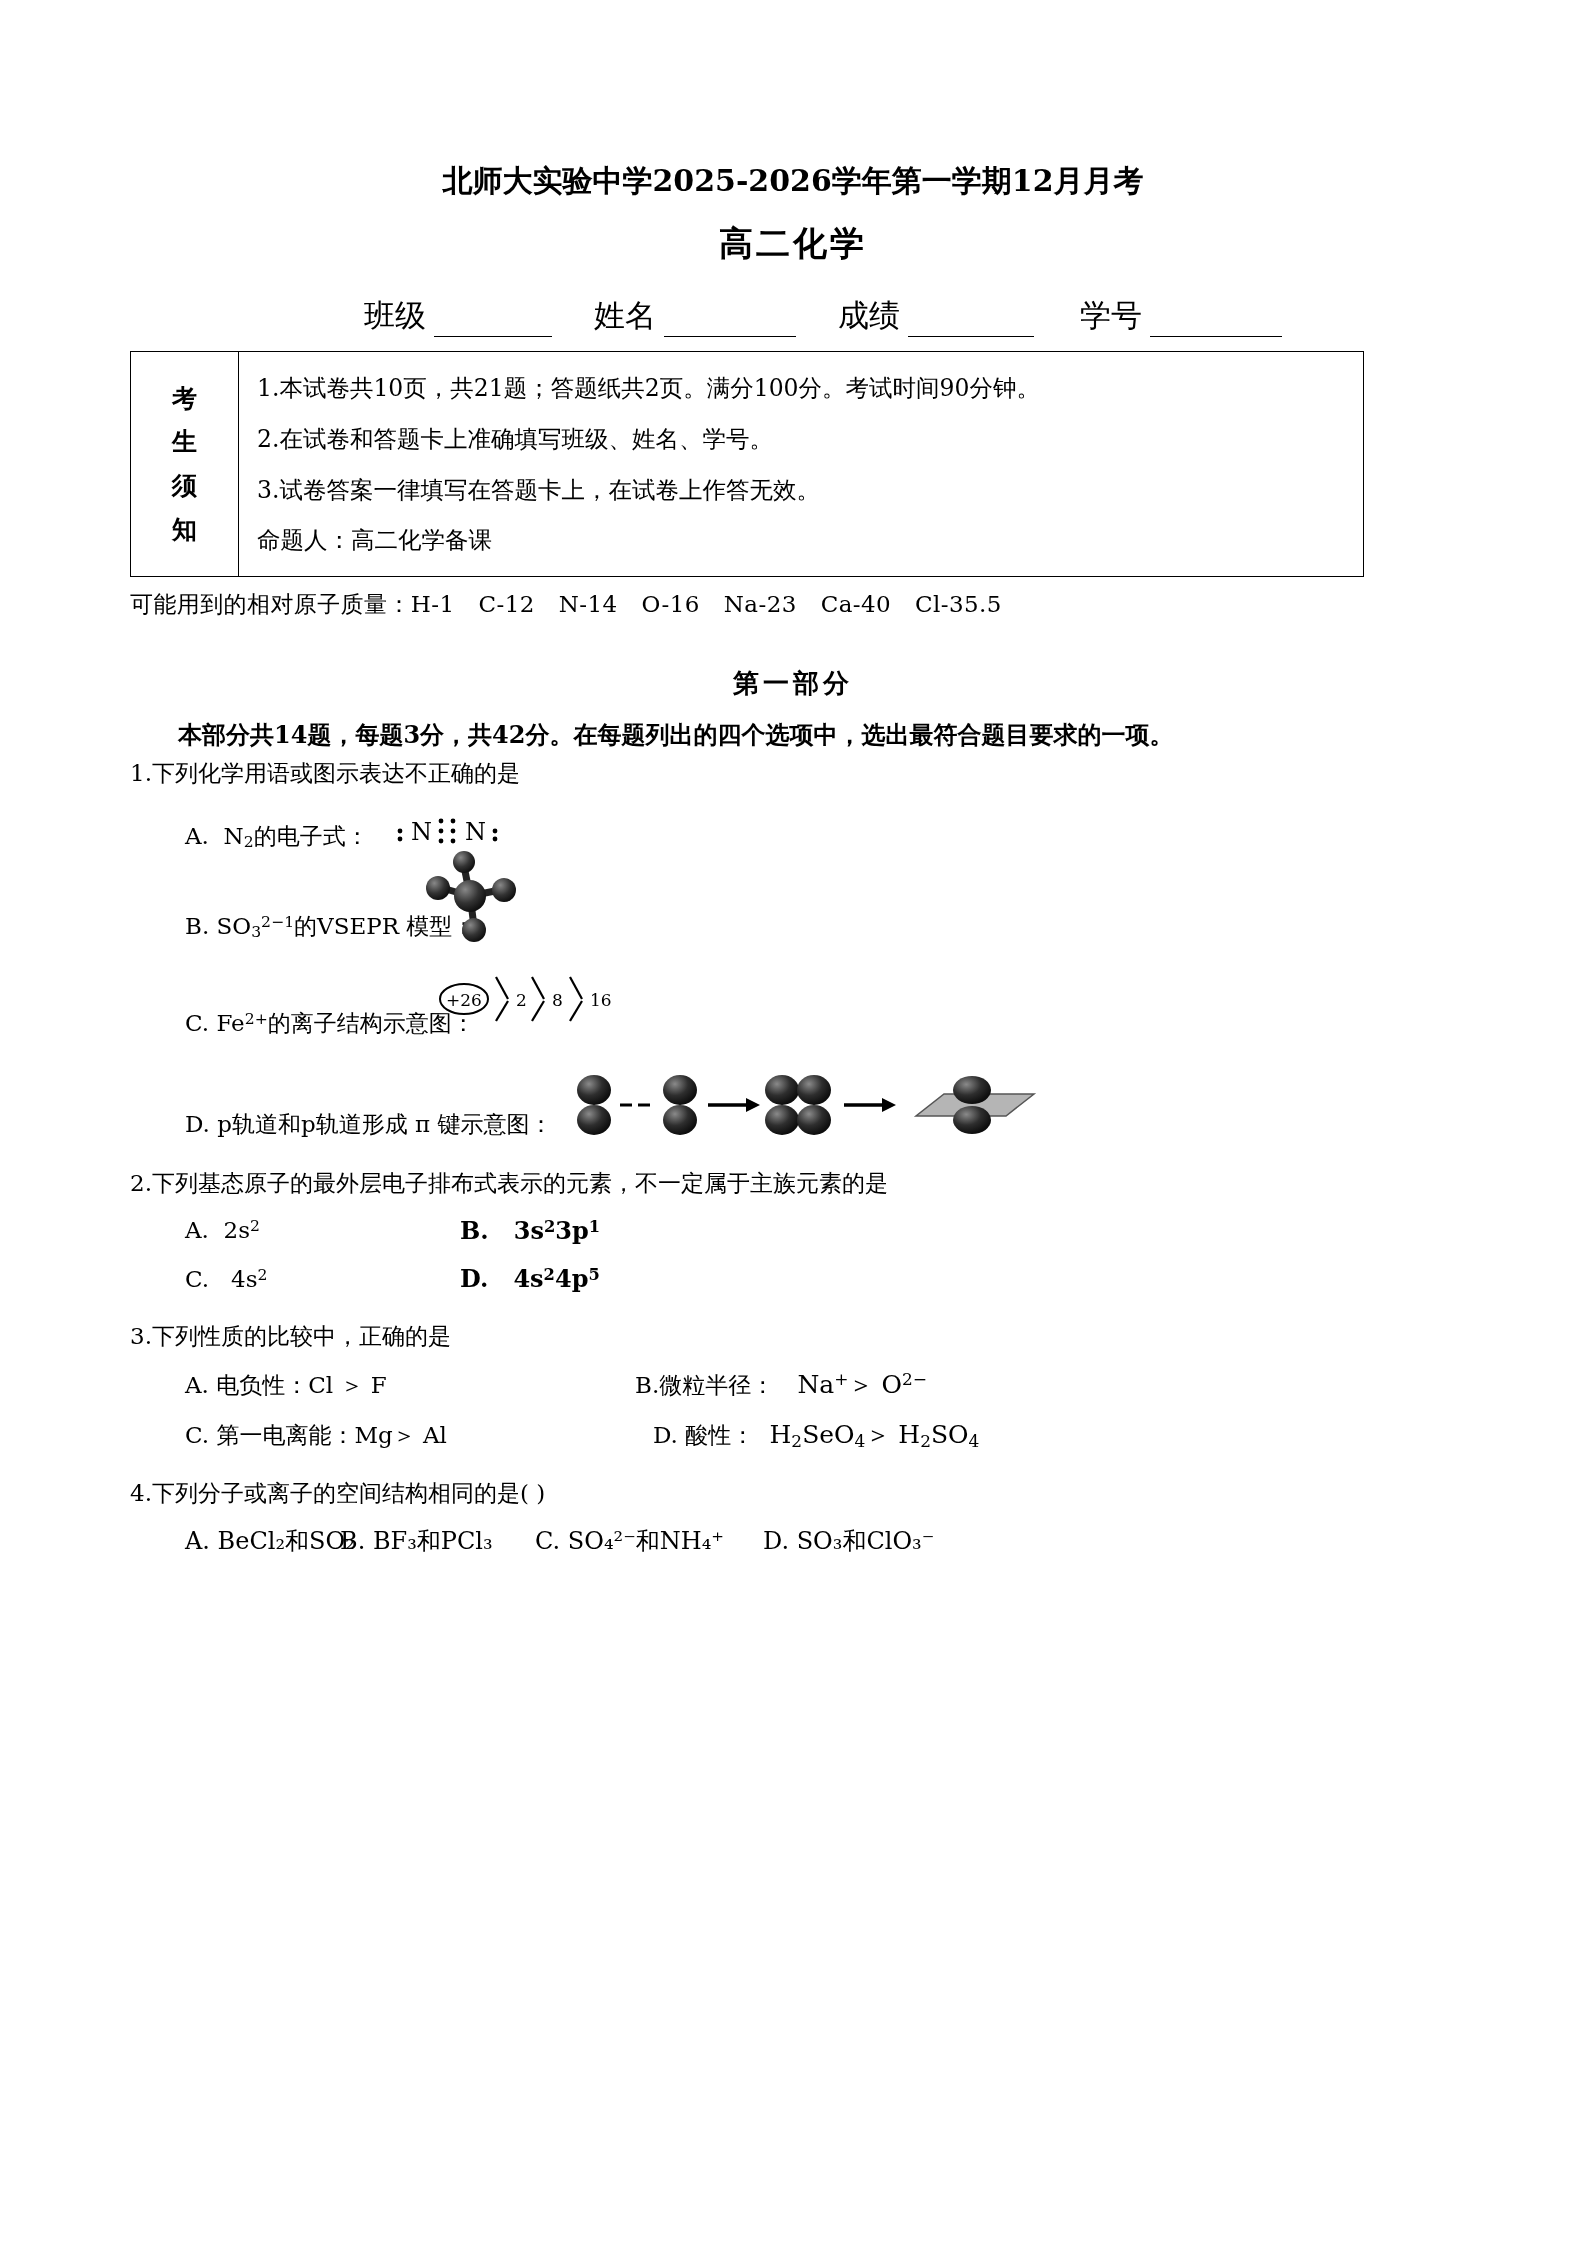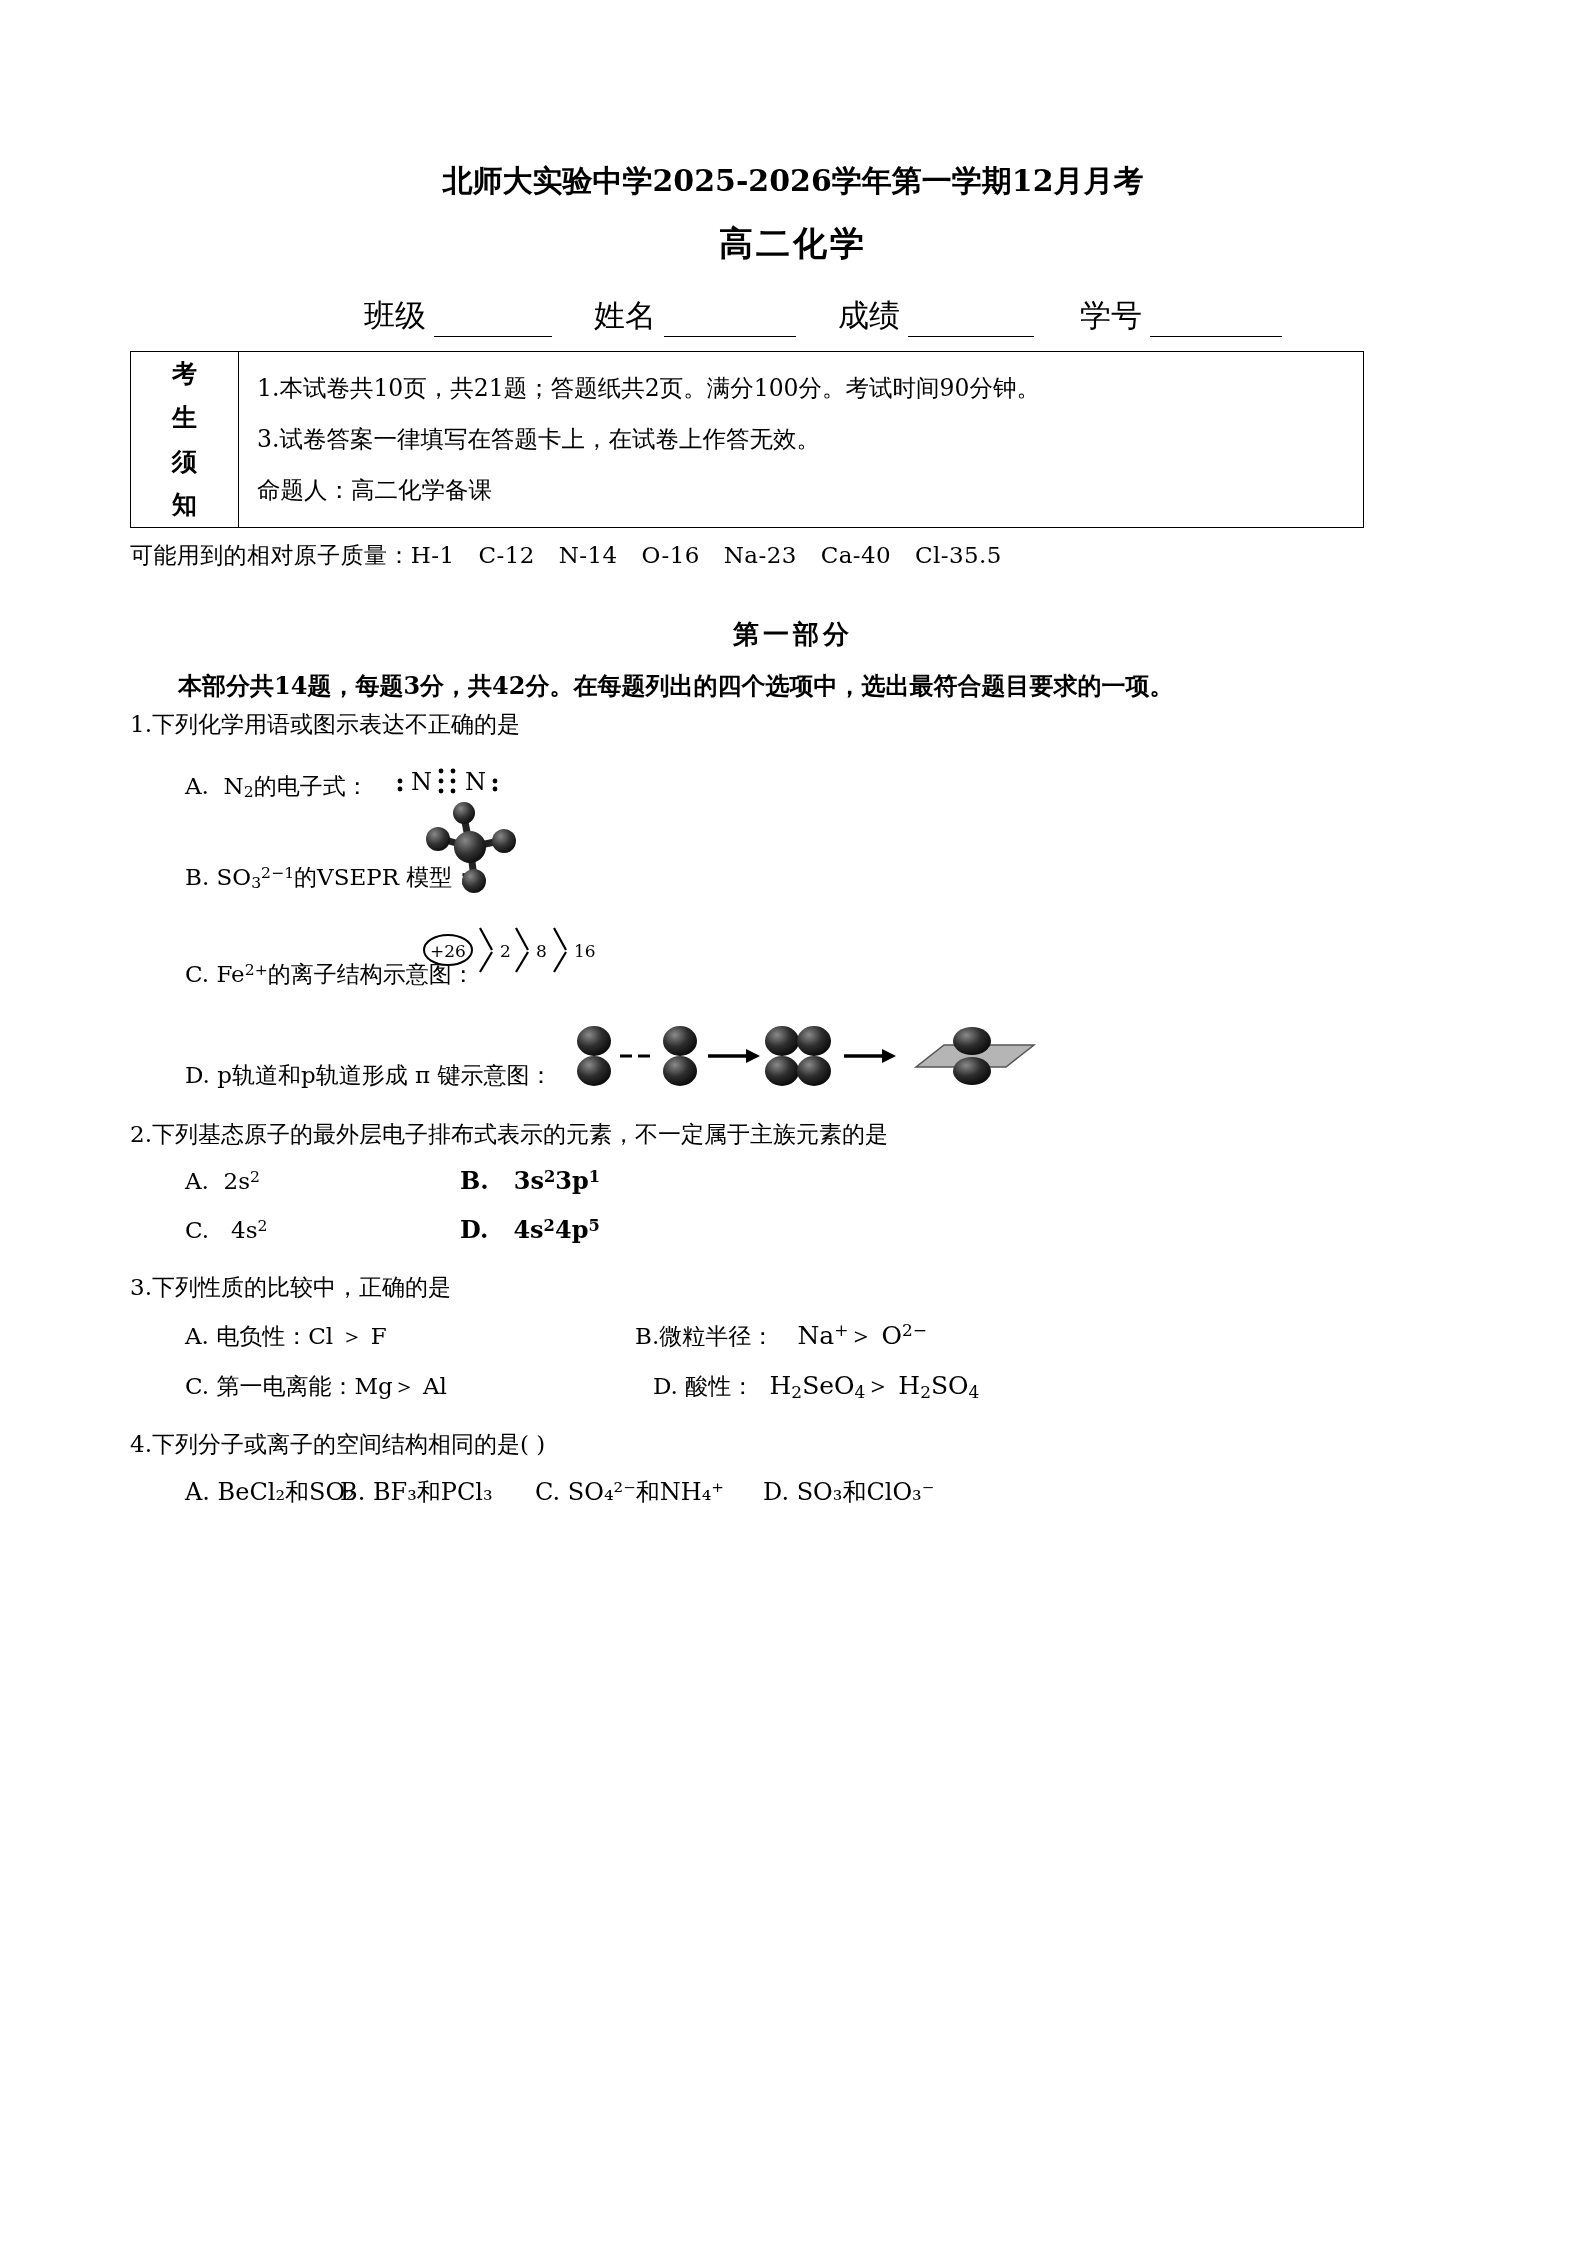--- a/index.html
+++ b/index.html
@@ -171,20 +171,21 @@
 
   <div class="notice">
     <div class="notice-label">
       <span>考</span>
       <span>生</span>
       <span>须</span>
       <span>知</span>
     </div>
     <div class="notice-body">
       <p class="ni">1.本试卷共10页，共21题；答题纸共2页。满分100分。考试时间90分钟。</p>
+      <p class="ni">2.在试卷和答题卡上准确填写班级、姓名、学号。</p>
       <p class="ni">3.试卷答案一律填写在答题卡上，在试卷上作答无效。</p>
       <p class="ni">命题人：高二化学备课</p>
     </div>
   </div>
 
   <div class="masses">
     <span>可能用到的相对原子质量：</span><span class="m">H-1</span><span class="m">C-12</span><span class="m">N-14</span><span class="m">O-16</span><span class="m">Na-23</span><span class="m">Ca-40</span><span class="m">Cl-35.5</span>
   </div>
 
   <div class="part-title">第一部分</div>
@@ -241,21 +242,21 @@
           <circle cx="52" cy="50" r="16" fill="url(#ballg)"></circle>
         </svg>
       </span>
     </div>
 
     <div class="opt-row" style="margin-top:60px; position:relative;">
       <span class="opt opt-indent">
         <span>C.</span>
         <span>Fe<sup>2+</sup>的离子结构示意图：</span>
       </span>
-      <span class="fig-inline" style="position:absolute; left:292px; top:-44px;">
+      <span class="fig-inline" style="position:absolute; left:308px; top:-44px;">
         <svg width="180" height="66" viewBox="0 0 180 66">
           <ellipse cx="26" cy="38" rx="24" ry="15" fill="none" stroke="#000" stroke-width="2"></ellipse>
           <text x="26" y="45" text-anchor="middle" font-family="DejaVu Serif, serif" font-size="17" fill="#000">+26</text>
           <path d="M58 16 L70 38" stroke="#000" stroke-width="2.2" fill="none"></path>
           <path d="M58 60 L70 40" stroke="#000" stroke-width="2.2" fill="none"></path>
           <text x="78" y="45" font-family="DejaVu Serif, serif" font-size="17" fill="#000">2</text>
           <path d="M94 16 L106 38" stroke="#000" stroke-width="2.2" fill="none"></path>
           <path d="M94 60 L106 40" stroke="#000" stroke-width="2.2" fill="none"></path>
           <text x="114" y="45" font-family="DejaVu Serif, serif" font-size="17" fill="#000">8</text>
           <path d="M132 16 L144 38" stroke="#000" stroke-width="2.2" fill="none"></path>

